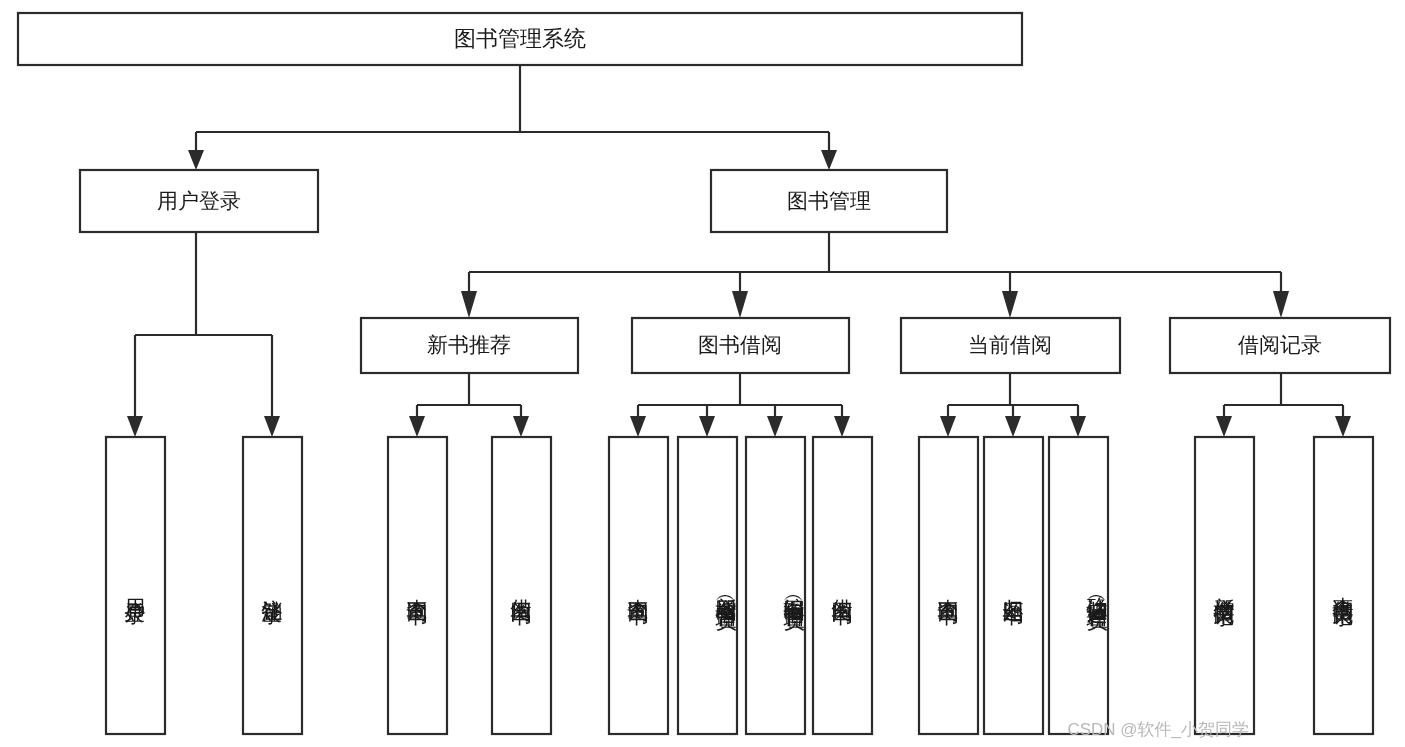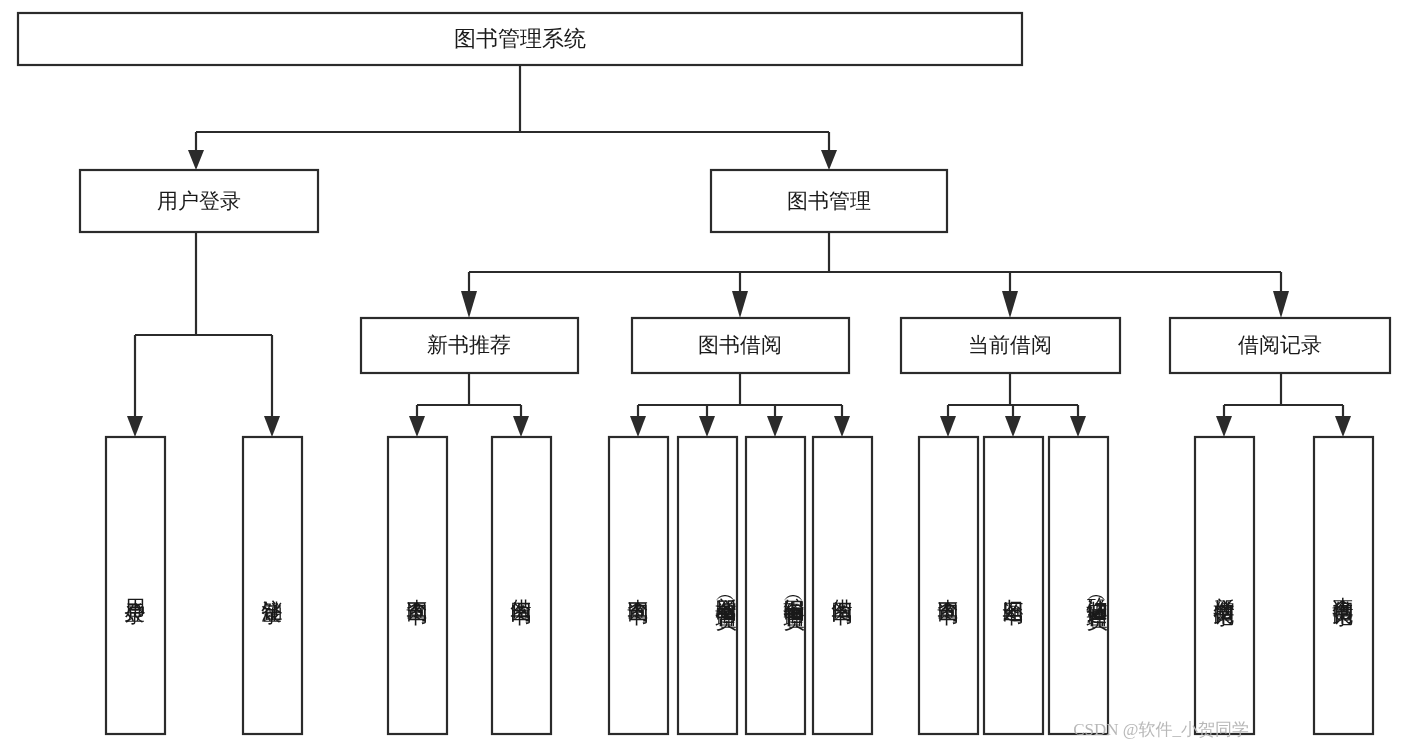--- a/index.html
+++ b/index.html
@@ -67,21 +67,21 @@
     letter-spacing: 2px;
     color: #1a1a1a;
     white-space: nowrap;
     text-align: center;
     pointer-events: none;
   }
   .watermark {
     position: absolute;
     right: 10px;
     bottom: 6px;
-    font-family: Liberation Serif, serif;
+    font-family: Liberation Sans, sans-serif;
     font-size: 17px;
     color: #b8b8b8;
     white-space: nowrap;
     user-select: none;
   }
 </style>
 </head>
 <body>
 
 <div id="diagram-root">

